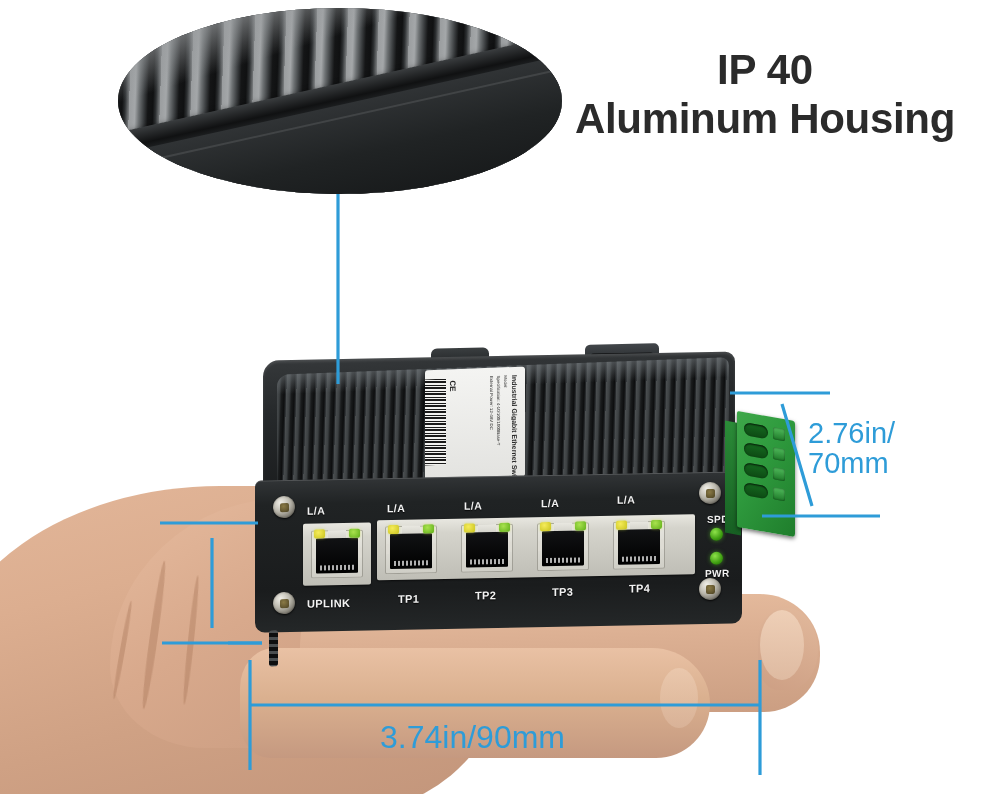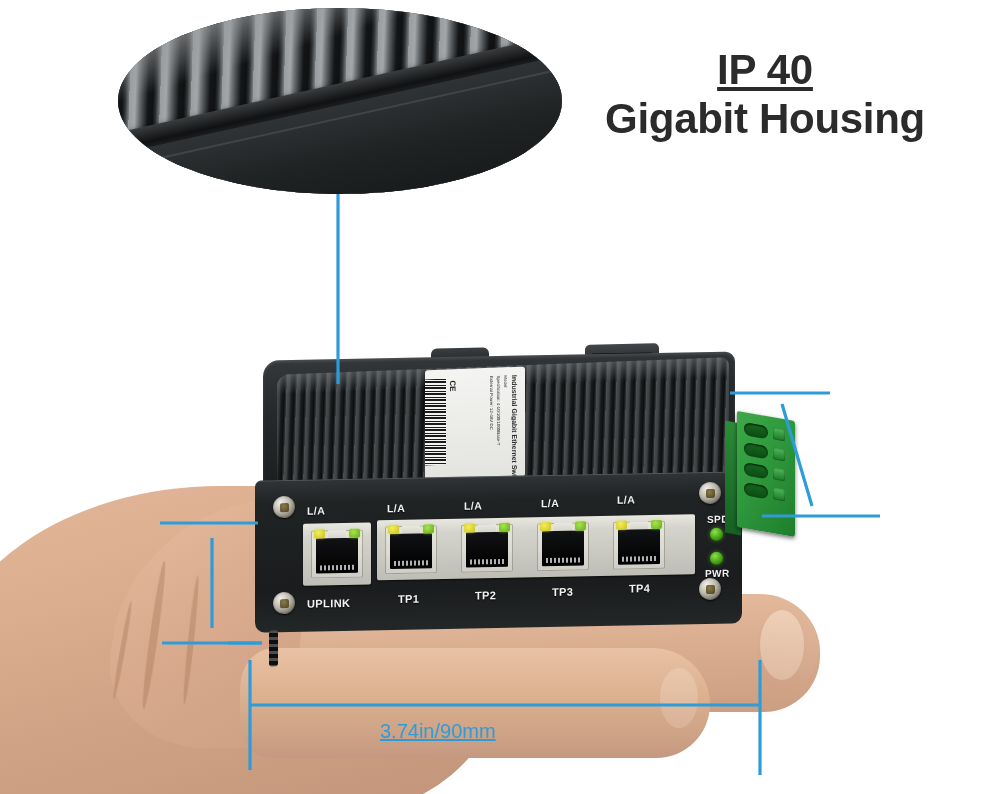--- a/index.html
+++ b/index.html
@@ -23,21 +23,21 @@
     position: absolute;
     right: 0px;
     top: 48px;
     width: 440px;
     text-align: center;
     color: #2b2b2b;
     font-weight: bold;
     line-height: 1.06;
     letter-spacing: -0.3px;
   }
-  .headline .l1 { font-size: 42px; display: block; text-decoration: underline; }
+  .headline .l1 { font-size: 42px; display: block; }
   .headline .l2 { font-size: 42px; display: block; margin-top: 4px; }
 
   
   .callout-ellipse {
     position: absolute;
     left: 118px;
     top: 8px;
     width: 444px;
     height: 186px;
     border-radius: 50%;
@@ -127,23 +127,22 @@
   }
   #dim-depth-label {
     left: 808px;
     top: 418px;
     font-size: 29px;
     text-align: left;
   }
   #dim-width-label {
     left: 380px;
     top: 721px;
-    font-size: 20px;
+    font-size: 32px;
     text-align: left;
-    text-decoration: underline;
   }
 
   
   .hand-layer { position: absolute; left:0; top:0; width:985px; height:794px; }
 
   .palm {
     position: absolute;
     left: -60px;
     top: 486px;
     width: 560px;
@@ -429,21 +428,21 @@
 
   .headline, .dim-label, .port-text, .stick-line { user-select: none; }
 </style>
 </head>
 <body>
 
 <div id="page">
 
   <div class="headline">
     <span class="l1">IP 40</span>
-    <span class="l2">Gigabit Housing</span>
+    <span class="l2">Aluminum Housing</span>
   </div>
 
   <div class="callout-ellipse">
     <div class="fin-scene">
       <div class="fins"></div>
       <div class="fin-top-face"></div>
       <div class="fin-edge"></div>
       <div class="fin-body"></div>
     </div>
   </div>
@@ -587,16 +586,20 @@
       <line x1="760" y1="660" x2="760" y2="775"></line>
       <line x1="228" y1="643" x2="262" y2="643"></line>
 
       <line x1="730" y1="393" x2="830" y2="393"></line>
       <line x1="762" y1="516" x2="880" y2="516"></line>
       <line x1="782" y1="404" x2="812" y2="506"></line>
     </g>
   </svg>
 
 
+  <div class="dim-label" id="dim-depth-label">
+    <span>2.76in/</span><br>
+    <span>70mm</span>
+  </div>
 
   <div class="dim-label" id="dim-width-label">3.74in/90mm</div>
 
 </div>
 
 </body></html>

